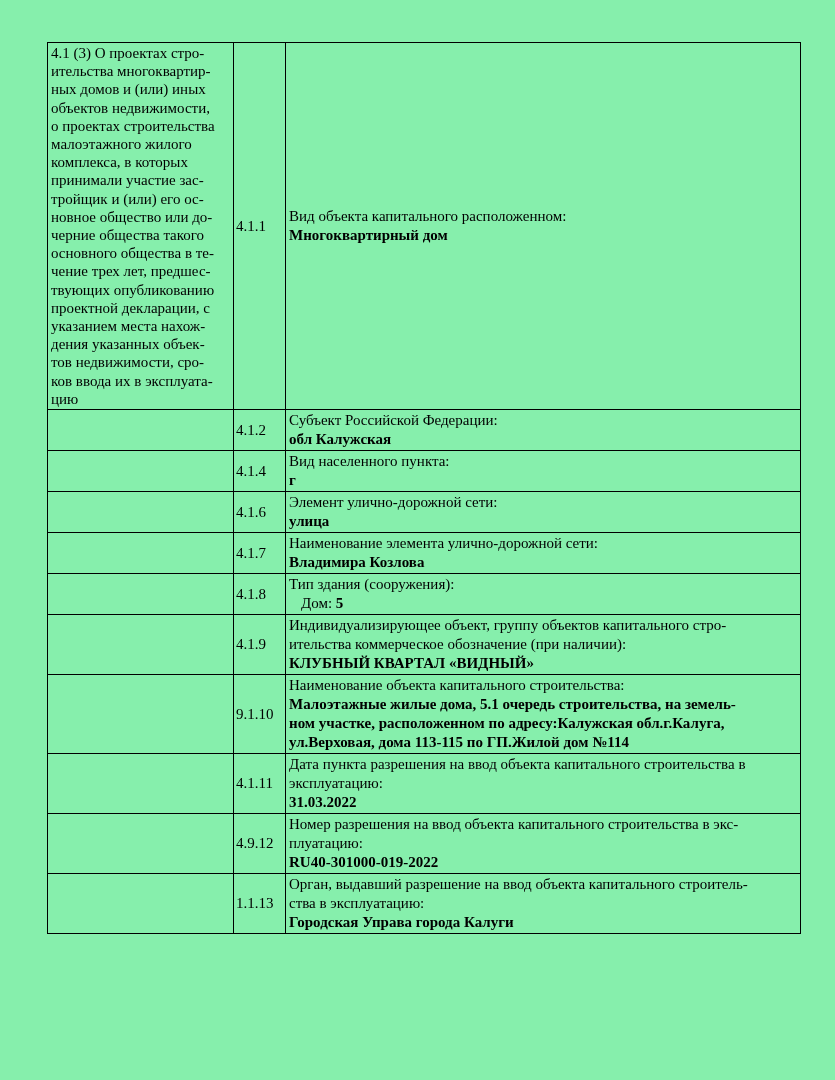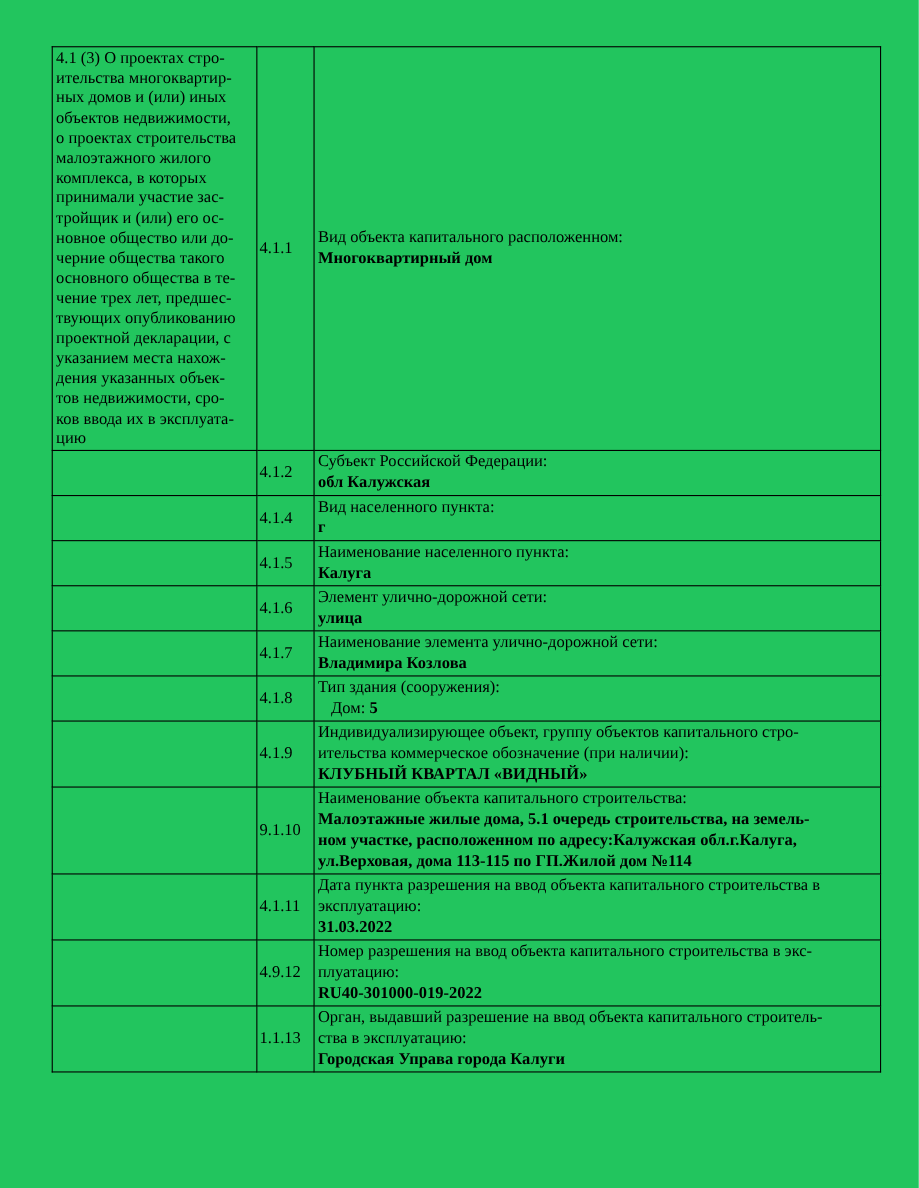--- a/index.html
+++ b/index.html
@@ -11,21 +11,21 @@
     width: 835px;
     height: 1080px;
     background: #ffffff;
     color: #000000;
     font-family: "Liberation Serif", serif;
   }
   .page {
     position: relative;
     width: 835px;
     height: 1080px;
-    background: #22c55e;
+    background: #86efac;
   }
   table.decl-table {
     position: absolute;
     left: 47px;
     top: 42px;
     width: 754px;
     border-collapse: collapse;
     table-layout: fixed;
   }
   td {
@@ -119,28 +119,20 @@
 
     <tr>
       <td class="c1"></td>
       <td class="c2">4.1.4</td>
       <td class="c3">
         <div class="lbl">Вид населенного пункта:</div>
         <div class="val">г</div>
       </td>
     </tr>
 
-    <tr>
-      <td class="c1"></td>
-      <td class="c2">4.1.5</td>
-      <td class="c3">
-        <div class="lbl">Наименование населенного пункта:</div>
-        <div class="val">Калуга</div>
-      </td>
-    </tr>
 
     <tr>
       <td class="c1"></td>
       <td class="c2">4.1.6</td>
       <td class="c3">
         <div class="lbl">Элемент улично-дорожной сети:</div>
         <div class="val">улица</div>
       </td>
     </tr>
 

